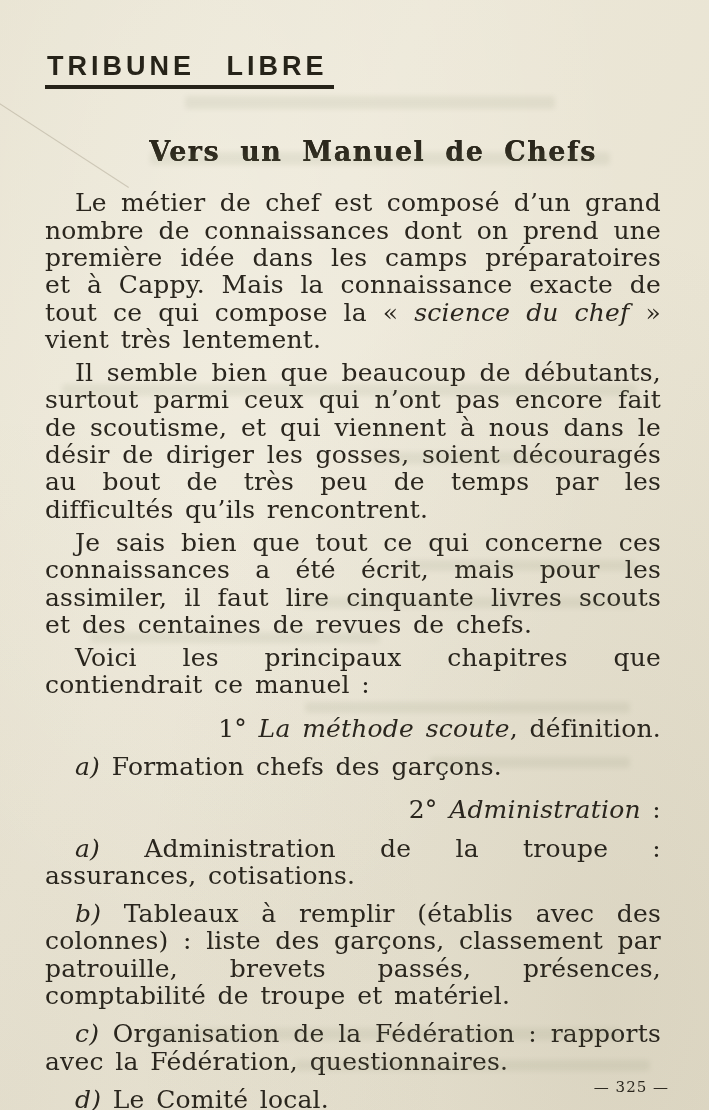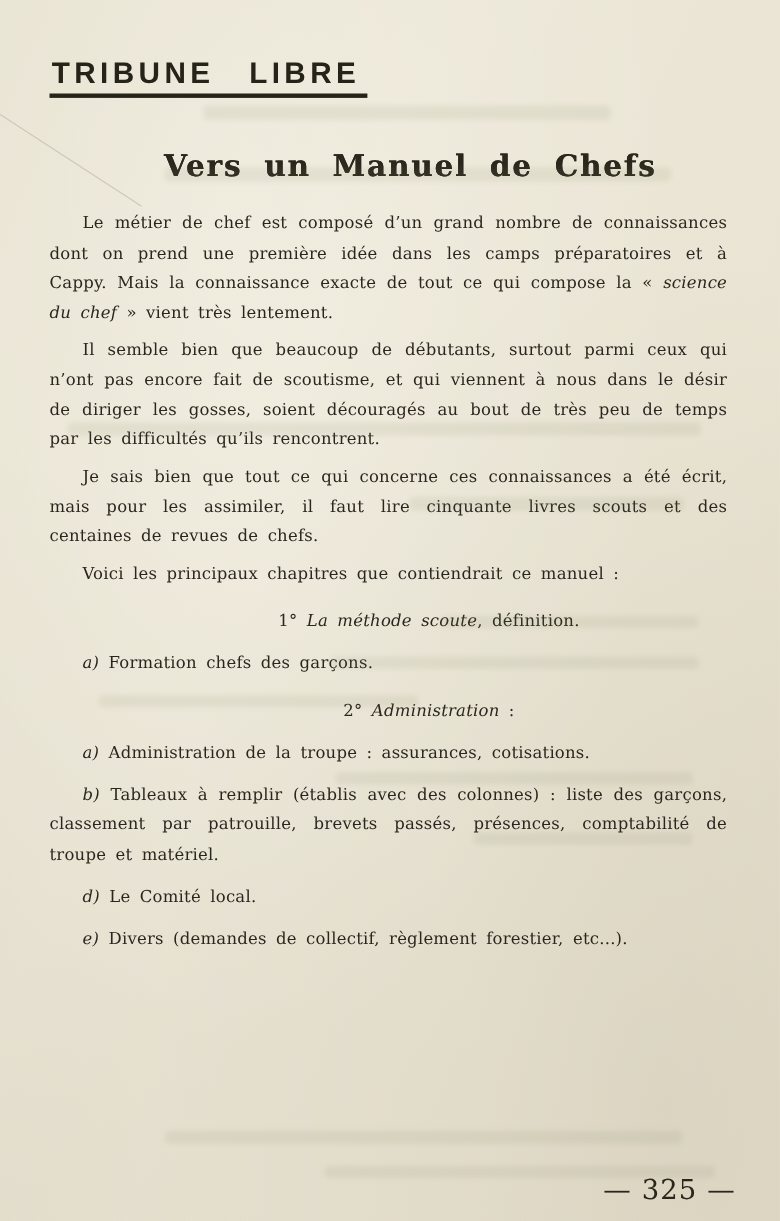--- a/index.html
+++ b/index.html
@@ -57,34 +57,34 @@
     font-size: 27px;
     letter-spacing: 1.5px;
     word-spacing: 9px;
     margin: 47px 0 0 40px;
     color: #2b271c;
     text-shadow: 0 0 0.6px #2b271c;
   }
   .body-copy { margin-top: 22px; }
   p {
     margin: 0;
-    font-size: 15px;
+    font-size: 25px;
     line-height: 27.3px;
     text-align: justify;
     word-spacing: 3.5px;
     letter-spacing: 0.2px;
   }
   p.para { text-indent: 30px; margin-top: 6px; }
-  p.item-num { text-indent: 74px; text-align: center; margin-top: 16px; }
+  p.item-num { text-indent: 74px; text-align: right; margin-top: 16px; }
   p.item-letter { text-indent: 30px; margin-top: 11px; }
   .it { font-style: italic; }
   .page-number {
     position: absolute;
     right: 40px; bottom: 14px;
-    font-size: 25px;
+    font-size: 15px;
     letter-spacing: 1px;
     color: #2a261e;
   }
 </style>
 </head>
 <body>
 
 <div class="page">
 
   <div class="crease"></div>
@@ -112,19 +112,20 @@
     <p class="para"><span>Il semble bien que beaucoup de débutants, surtout parmi ceux qui n’ont pas encore fait de scoutisme, et qui viennent à nous dans le désir de diriger les gosses, soient découragés au bout de très peu de temps par les difficultés qu’ils rencontrent.</span></p>
     <p class="para"><span>Je sais bien que tout ce qui concerne ces connaissances a été écrit, mais pour les assimiler, il faut lire cinquante livres scouts et des centaines de revues de chefs.</span></p>
     <p class="para"><span>Voici les principaux chapitres que contiendrait ce manuel :</span></p>
 
     <p class="item-num"><span>1° </span><span class="it">La méthode scoute</span><span>, définition.</span></p>
     <p class="item-letter"><span class="it">a) </span><span>Formation chefs des garçons.</span></p>
 
     <p class="item-num"><span>2° </span><span class="it">Administration</span><span> :</span></p>
     <p class="item-letter"><span class="it">a) </span><span>Administration de la troupe : assurances, cotisations.</span></p>
     <p class="item-letter"><span class="it">b) </span><span>Tableaux à remplir (établis avec des colonnes) : liste des garçons, classement par patrouille, brevets passés, présences, comptabilité de troupe et matériel.</span></p>
+    <p class="item-letter"><span class="it">c) </span><span>Organisation de la Fédération : rapports avec la Fédération, questionnaires.</span></p>
     <p class="item-letter"><span class="it">d) </span><span>Le Comité local.</span></p>
     <p class="item-letter"><span class="it">e) </span><span>Divers (demandes de collectif, règlement forestier, etc...).</span></p>
 
   </div>
 
   <div class="page-number">— 325 —</div>
 </div>
 
 </body></html>

